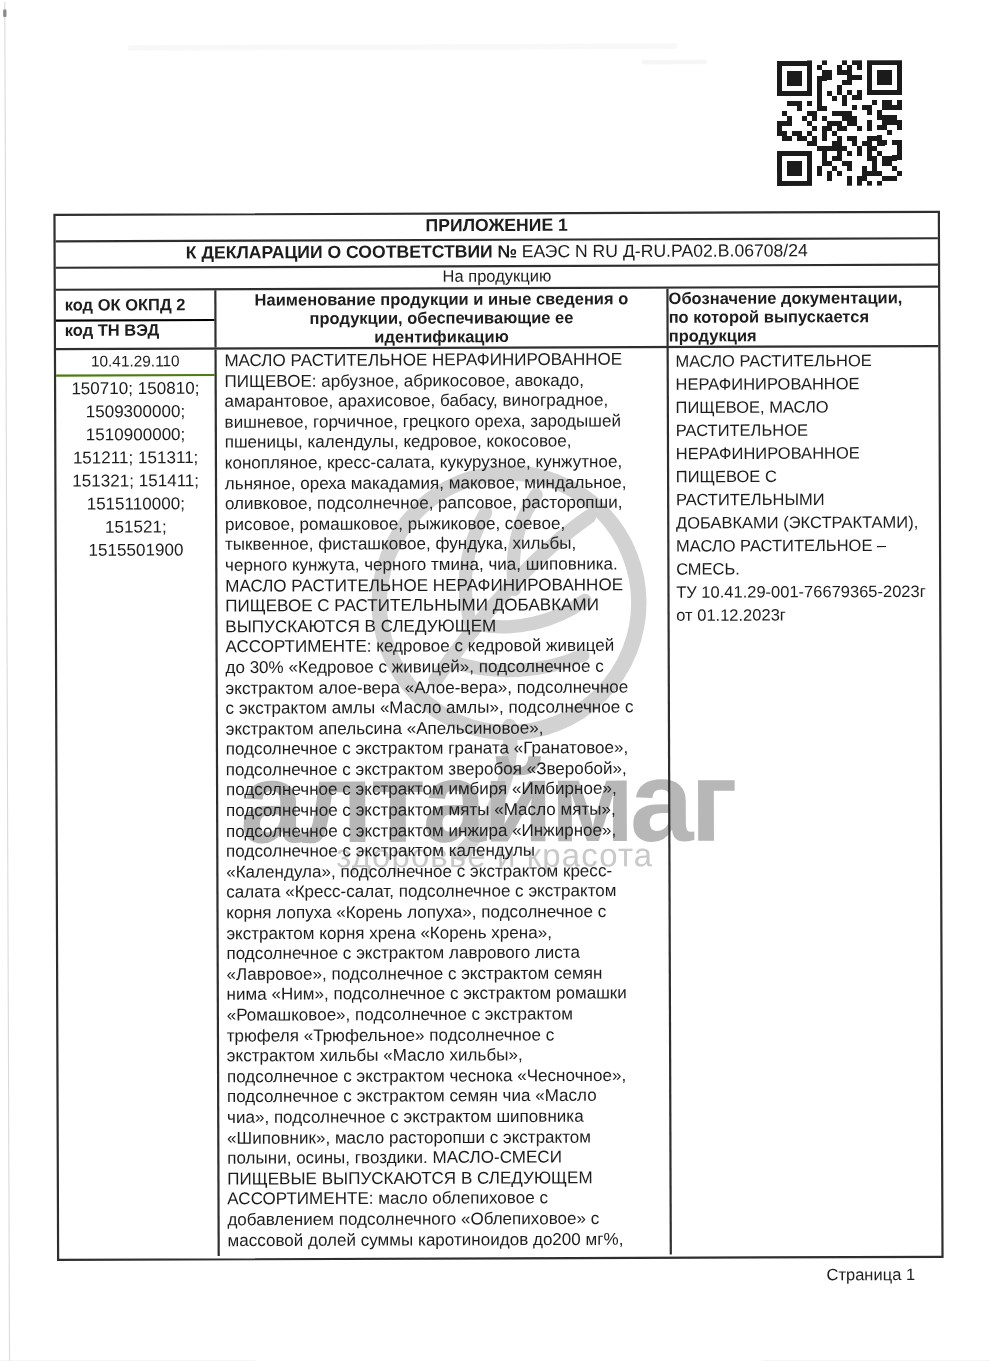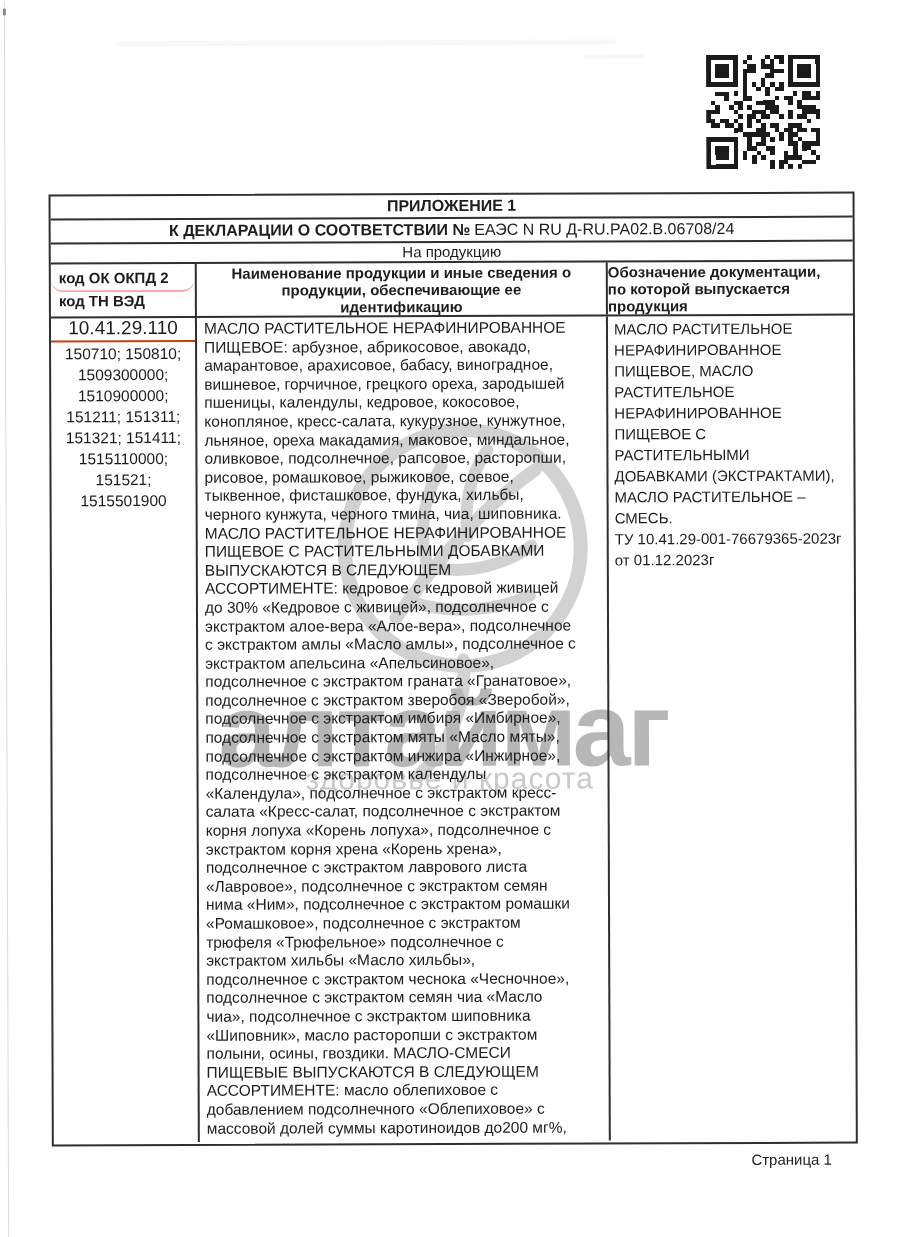--- a/index.html
+++ b/index.html
@@ -39,28 +39,28 @@
   }
   .trow{box-sizing:border-box;border-bottom:2px solid #2f2f2f;}
   .row-title{height:24px;text-align:center;font-weight:bold;font-size:16px;line-height:22px;}
   .row-subtitle{height:24px;text-align:center;font-size:16px;line-height:22px;}
   .row-subtitle .b{font-weight:bold;}
   .row-subtitle .n{margin-left:4px;}
   .row-product{height:20px;text-align:center;font-size:15px;line-height:18px;}
   .row-header{height:54px;display:flex;}
   .hcol1{width:146px;border-right:2px solid #2f2f2f;box-sizing:border-box;}
   .hcol1 .c{box-sizing:border-box;font-weight:bold;font-size:15px;padding-left:8px;display:flex;align-items:center;}
-  .hcol1 .c.top{height:28px;border-bottom:2px solid #fca5a5;border-radius:13px;}
+  .hcol1 .c.top{height:28px;border-bottom:2px solid #000000;}
   .hcol1 .c.bot{height:16px;}
   .hcol2{width:411px;border-right:2px solid #2f2f2f;box-sizing:border-box;
          font-weight:bold;font-size:15px;line-height:17px;text-align:center;white-space:pre-line;padding-top:1px;}
   .hcol3{flex:1;font-weight:bold;font-size:15px;line-height:17px;white-space:pre-line;padding-top:1px;}
   .row-body{display:flex;height:824px;border-bottom:none;}
   .bcol1{width:146px;border-right:2px solid #2f2f2f;box-sizing:border-box;text-align:center;}
-  .okpd{height:22px;line-height:20px;border-bottom:2px solid #c2410c;font-size:19px;}
+  .okpd{height:22px;line-height:20px;border-bottom:2px solid #4d7c0f;font-size:14px;}
   .tnved{font-size:15.5px;line-height:21px;white-space:pre-line;padding-top:1px;}
   .bcol2{width:411px;border-right:2px solid #2f2f2f;box-sizing:border-box;
          font-size:15.5px;line-height:18.6px;white-space:pre-line;padding:2px 4px 0 7px;}
   .bcol3{flex:1;font-size:15px;line-height:21px;white-space:pre-line;padding:2px 4px 0 6px;}
 
   .page-number{
     position:absolute;left:0;top:1152px;width:830px;text-align:right;
     font-size:15px;color:#1d1d1d;z-index:2;
   }
 </style>

